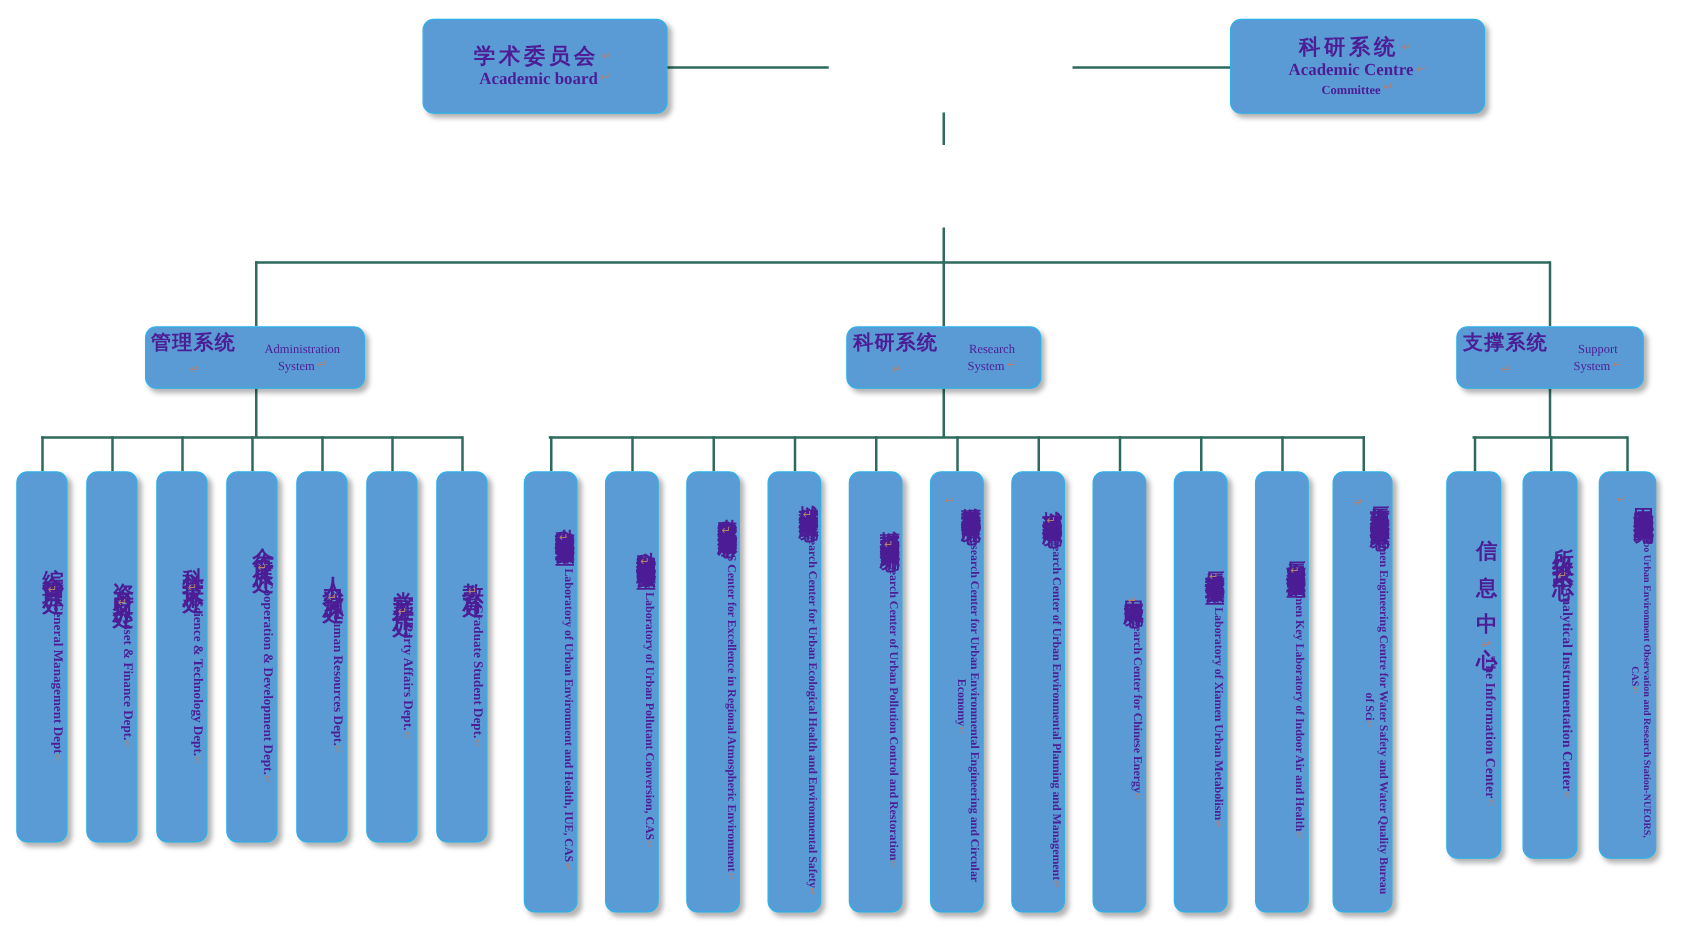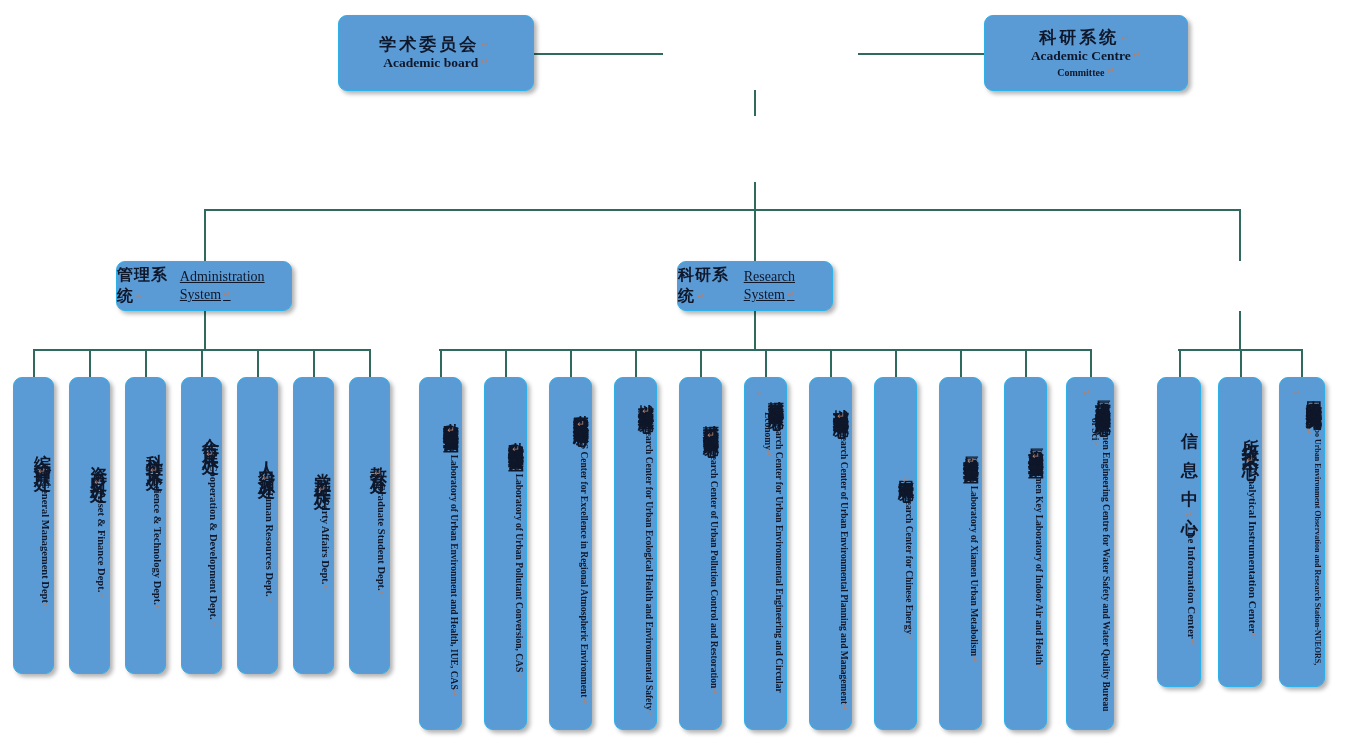--- a/index.html
+++ b/index.html
@@ -17,41 +17,41 @@
   .lnh{height:2px;}
   .lnv{width:2px;}
 
   
   .node{
     position:absolute;
     background:#5b9bd5;
     border:1.5px solid #2eb0e8;
     border-radius:9px;
     box-shadow:3px 3px 4px rgba(0,0,0,.30);
-    color:#0f172a;
+    color:#4c1d95;
     box-sizing:border-box;
     display:flex;
     align-items:center;
     justify-content:center;
-    text-align:left;
+    text-align:center;
     z-index:5;
   }
   .node .cn{display:block;}
   .node .en{display:block;}
 
   
   .htext{flex-direction:column;line-height:1.25;}
   .htext .cn{font-size:17px;font-weight:bold;letter-spacing:3px;}
   .htext .en{font-size:13.5px;font-weight:bold;}
   .htext .cn::after,.htext .en::after{content:"\21B5";color:#b08070;font-size:10px;font-weight:normal;margin-left:2px;vertical-align:2px;}
 
   
   .sys{flex-direction:row;line-height:1.3;}
   .sys .cn{font-size:16px;font-weight:bold;letter-spacing:1px;}
-  .sys .en{font-size:14px;text-decoration:underline;}
+  .sys .en{font-size:10px;}
   .sys .cn::after,.sys .en::after{content:"\21B5";color:#b08070;font-size:9px;font-weight:normal;margin-left:2px;vertical-align:2px;}
 
   
   .leaf{
     writing-mode:vertical-rl;
     text-orientation:upright;
     align-items:flex-start;
     justify-content:center;
     padding:10px 2px;
     flex-direction:row;
@@ -153,20 +153,24 @@
   <div class="node sys" style="left:116px;top:261px;width:176px;height:50px;">
     <span class="cn">管理系统</span>
     <span class="en">Administration System</span>
   </div>
 
   <div class="node sys" style="left:677px;top:261px;width:156px;height:50px;">
     <span class="cn">科研系统</span>
     <span class="en">Research System</span>
   </div>
 
+  <div class="node sys" style="left:1165px;top:261px;width:150px;height:50px;">
+    <span class="cn">支撑系统</span>
+    <span class="en">Support System</span>
+  </div>
 
   <div class="node leaf leaf-admin" style="left:13px;top:377px;width:41px;height:297px;">
     <span class="cn">综合管理处</span>
     <span class="en">General Management Dept</span>
   </div>
   <div class="node leaf leaf-admin" style="left:69px;top:377px;width:41px;height:297px;">
     <span class="cn">资产财务处</span>
     <span class="en">Asset &amp; Finance Dept.</span>
   </div>
   <div class="node leaf leaf-admin" style="left:125px;top:377px;width:41px;height:297px;">

